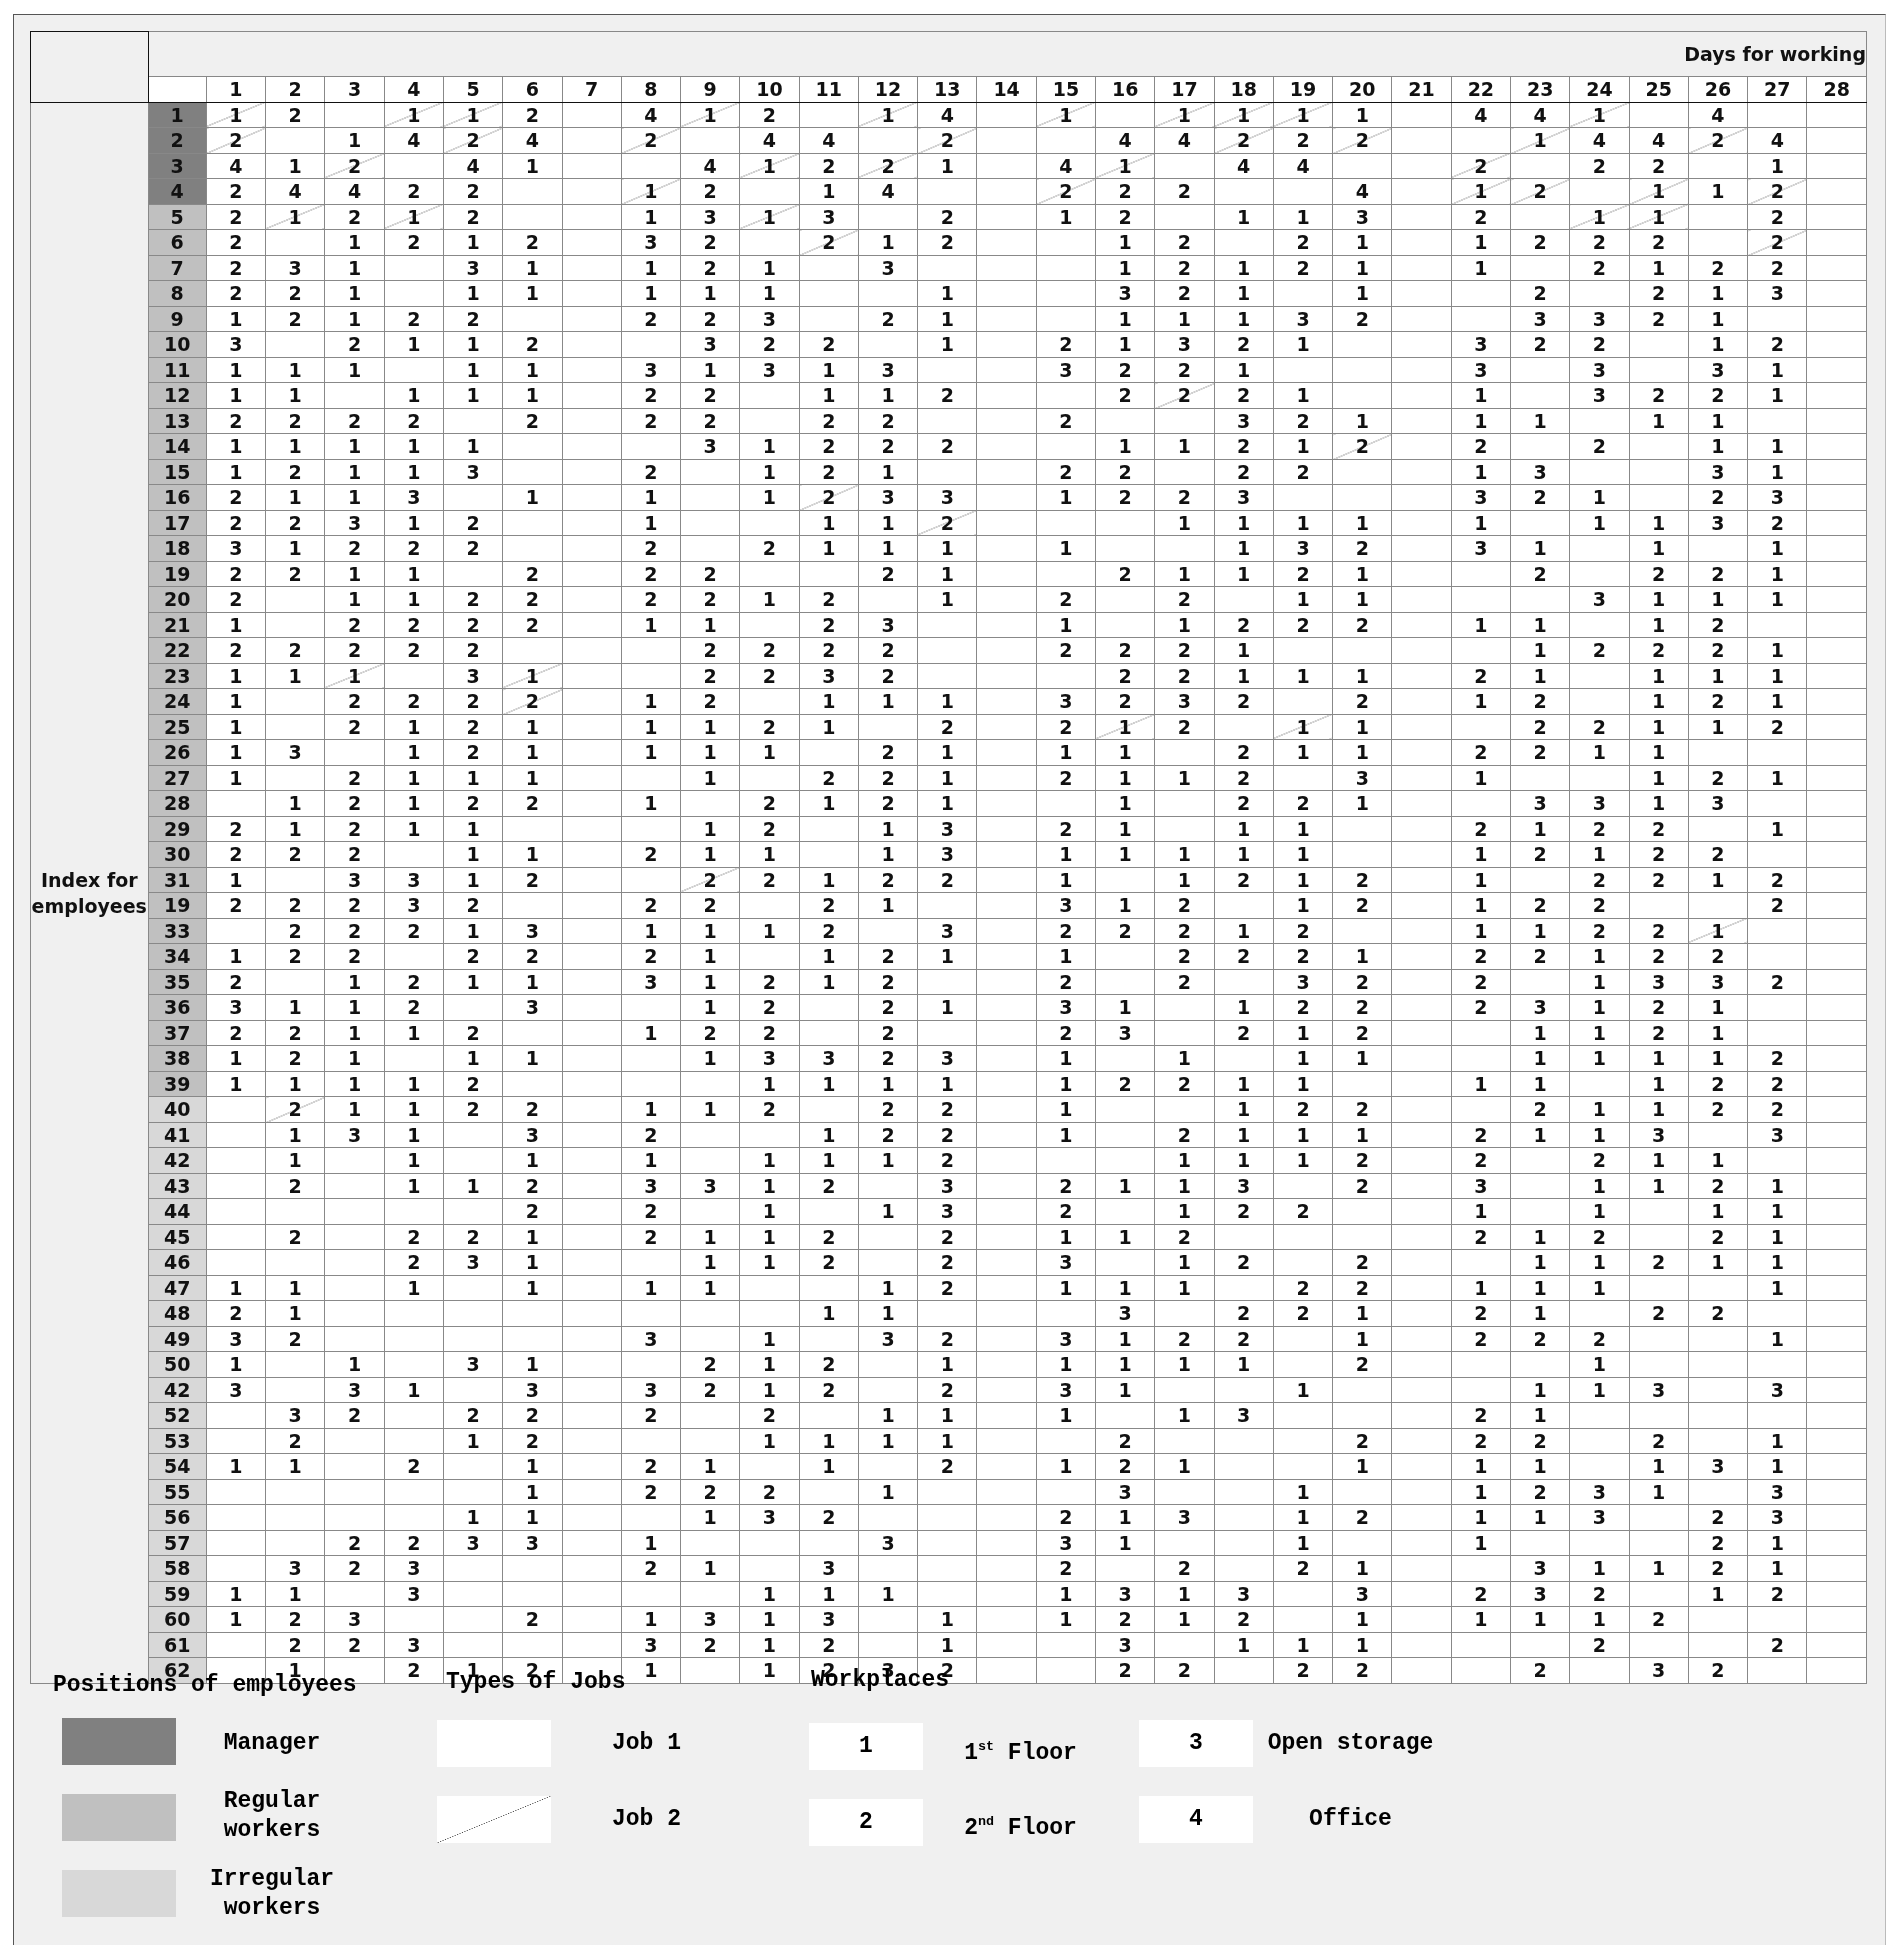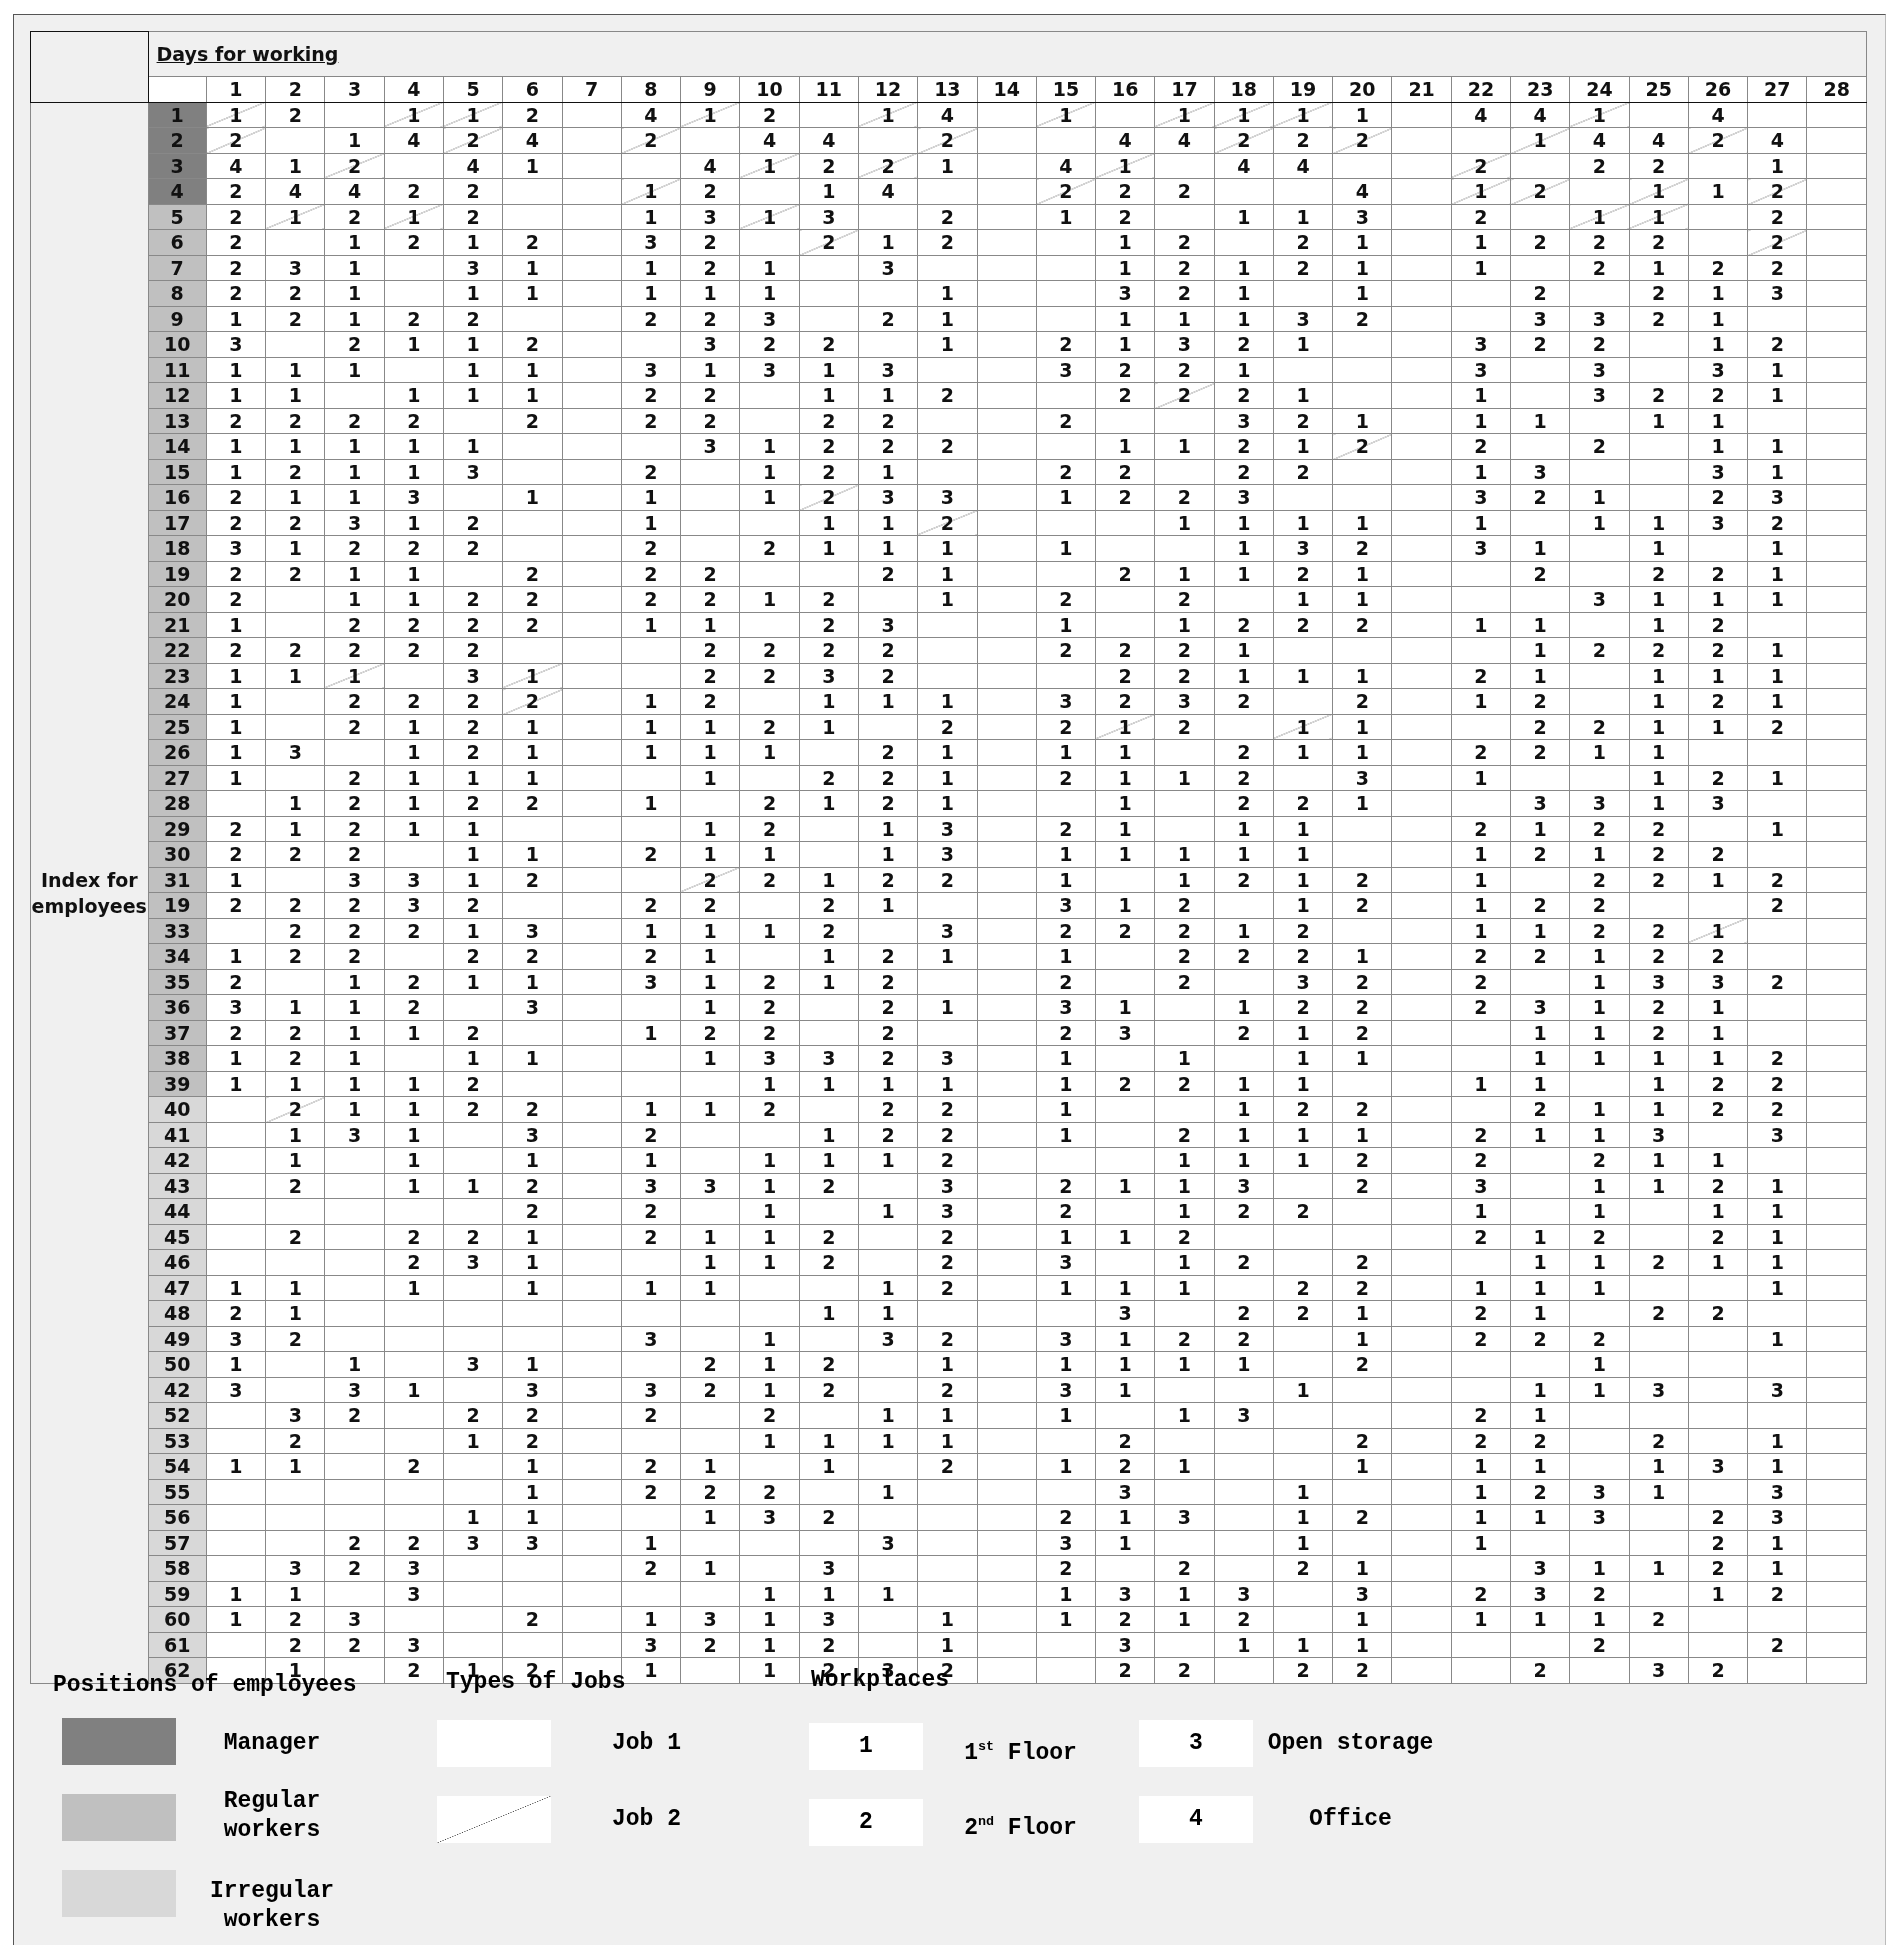--- a/index.html
+++ b/index.html
@@ -62,21 +62,21 @@
         <col style="width: 59px;">
         <col style="width: 59px;">
         <col style="width: 59px;">
         <col style="width: 59px;">
         <col style="width: 59px;">
         <col style="width: 59px;">
       </colgroup>
     <tbody id="tbody">
         <tr>
           <td class="corner" rowspan="2"></td>
-          <td class="hdr-title" colspan="29" style="text-align: left; padding-left: 8px; text-decoration: underline;">Days for working</td>
+          <td class="hdr-title" colspan="29" style="text-align: right; padding-left: 0px;">Days for working</td>
         </tr>
         <tr>
           <td class="hdr-day"></td>
           <td class="hdr-day">1</td>
           <td class="hdr-day">2</td>
           <td class="hdr-day">3</td>
           <td class="hdr-day">4</td>
           <td class="hdr-day">5</td>
           <td class="hdr-day">6</td>
           <td class="hdr-day">7</td>
@@ -2029,21 +2029,21 @@
   </table>
 </div>
 
 <div class="legend">
   <div class="lg-title" style="left:53px;top:4.5px;">Positions of employees</div>
   <div class="swatch" style="left:62px;top:51px;background:#808080;"></div>
   <div class="lg-label" style="left:196px;top:62px;width:152px;">Manager</div>
   <div class="swatch" style="left:62px;top:127px;background:#c0c0c0;"></div>
   <div class="lg-label" style="left:205px;top:120px;width:134px;">Regular workers</div>
   <div class="swatch" style="left:62px;top:203px;background:#d8d8d8;"></div>
-  <div class="lg-label" style="left:205px;top:198px;width:134px;margin-top:12px;">Irregular workers</div>
+  <div class="lg-label" style="left:205px;top:198px;width:134px;">Irregular workers</div>
 
   <div class="lg-title" style="left:446px;top:2.2px;">Types of Jobs</div>
   <div class="box" style="left:437px;top:53px;"></div>
   <div class="lg-label" style="left:611px;top:62px;width:71px;">Job 1</div>
   <div class="box j2box" style="left:437px;top:129px;background:linear-gradient(to bottom right, #fff calc(50% - 0.4px), #444 50%, #fff calc(50% + 0.4px));"></div>
   <div class="lg-label" style="left:611px;top:138px;width:71px;">Job 2</div>
 
   <div class="lg-title" style="left:811px;top:0px;text-align:right;">Workplaces</div>
   <div class="box" style="left:809px;top:56px;">1</div>
   <div class="lg-label" style="left:958px;top:65px;width:125px;"><span>1</span><sup>st</sup><span> Floor</span></div>

